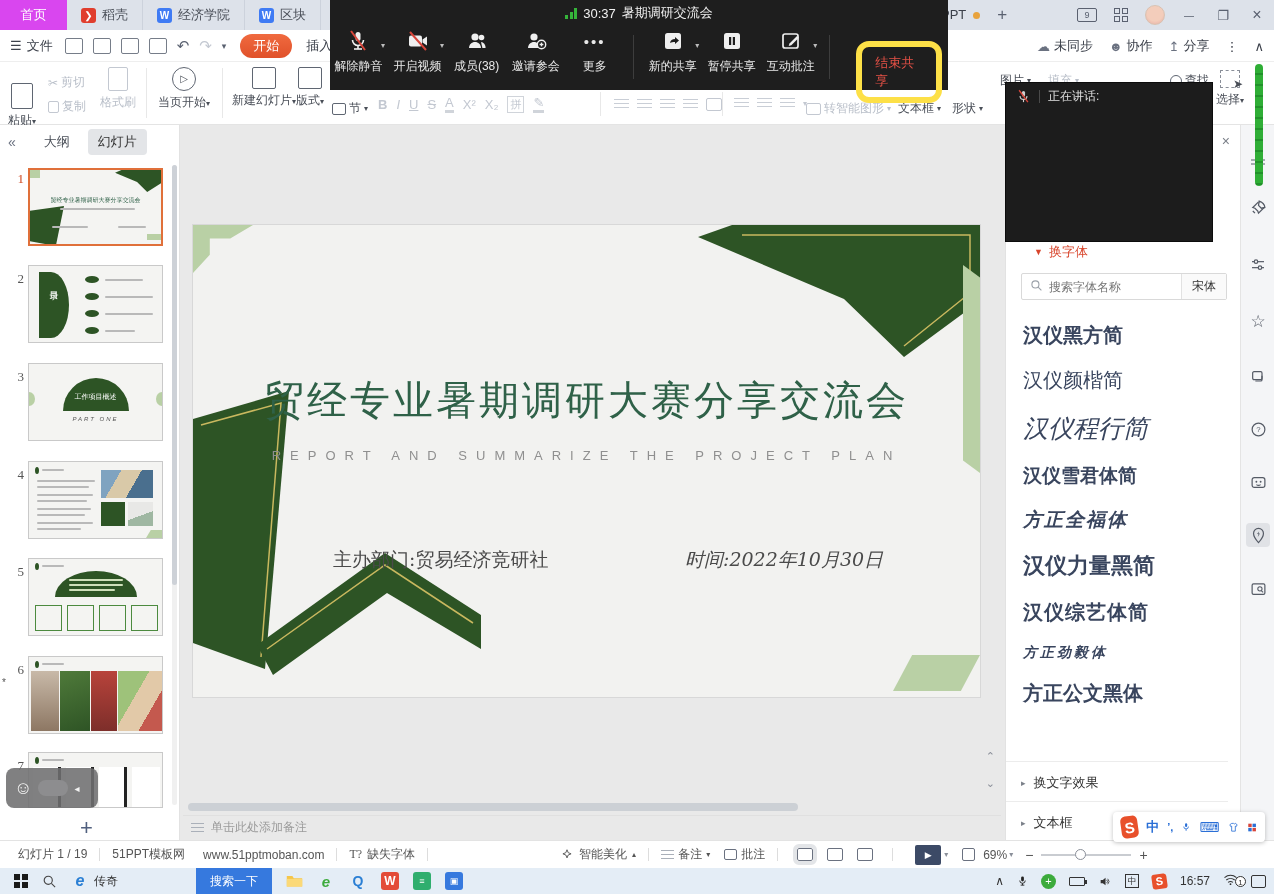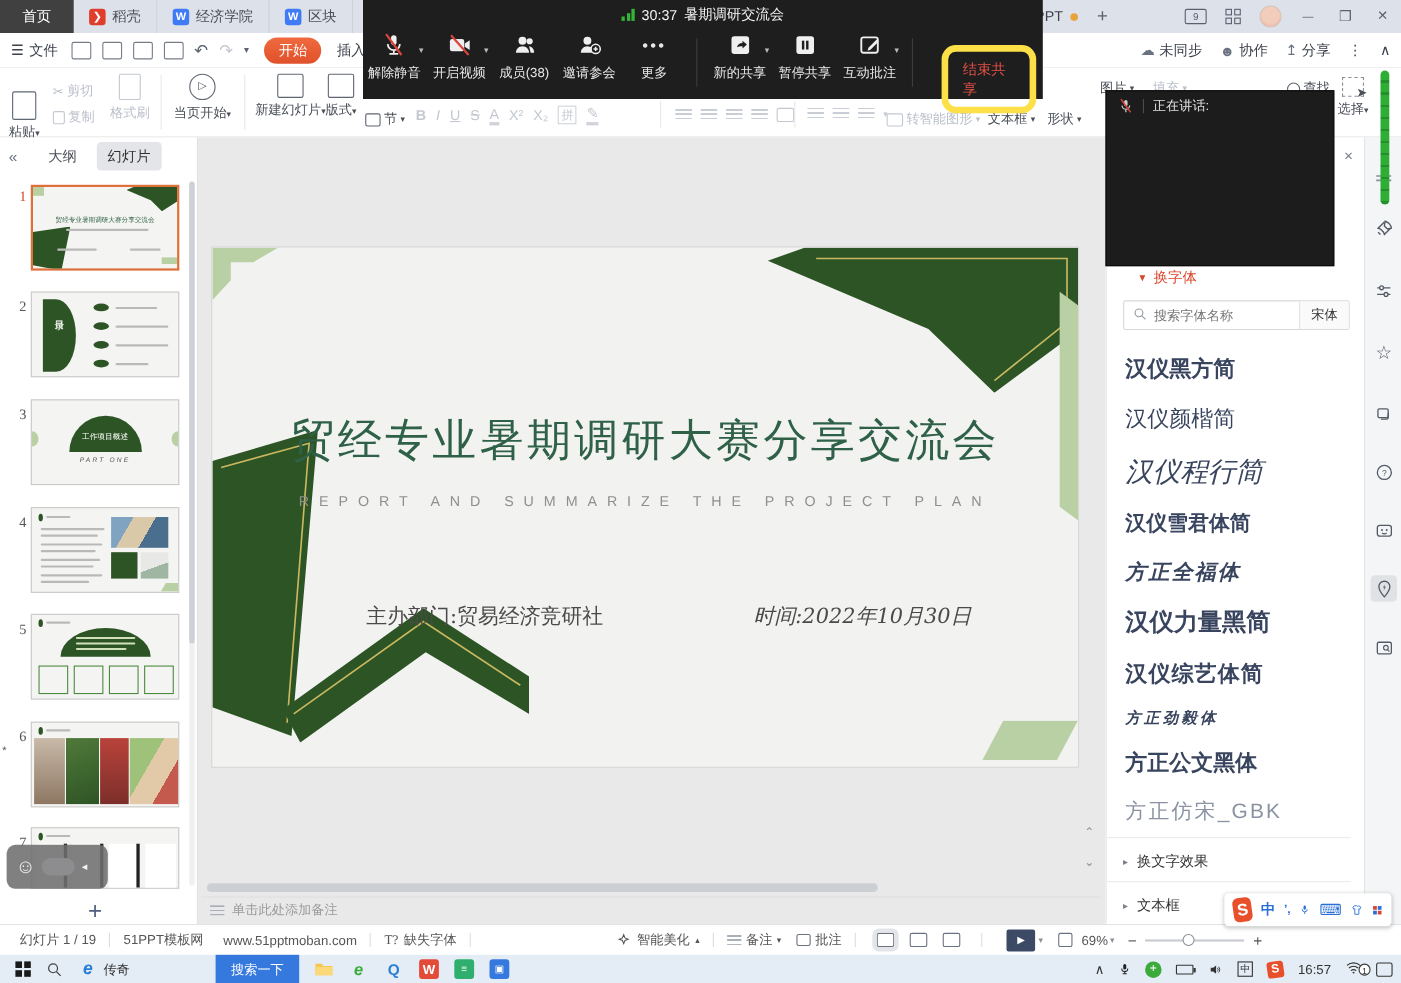--- a/index.html
+++ b/index.html
@@ -3,21 +3,21 @@
 <meta charset="utf-8">
 <style>
   * { margin:0; padding:0; box-sizing:border-box; }
   html,body { width:1274px; height:894px; overflow:hidden; }
   body { font-family:"Liberation Sans","DejaVu Sans",sans-serif; font-size:12px; color:#444; background:#e9e9e9; }
   #app { position:relative; width:1274px; height:894px; background:#fff; }
 
   
   .tabbar { position:absolute; left:0; top:0; width:1274px; height:30px; background:#dde2ea; display:flex; align-items:stretch; }
   .tab { display:flex; align-items:center; gap:6px; padding:0 14px; color:#4a4f58; font-size:13px; border-right:1px solid #ccd2dc; }
-  .tab.home { background:#404040; color:#fff; width:67px; justify-content:center; border-right:none; }
+  .tab.home { background:#d946ef; color:#fff; width:67px; justify-content:center; border-right:none; }
   .tab-ic { width:15px; height:15px; border-radius:3px; display:inline-flex; align-items:center; justify-content:center; color:#fff; font-size:10px; font-weight:bold; }
   .ic-red { background:#e03e2d; } .ic-blue { background:#3f7bf4; }
   .doc-tab { position:absolute; left:928px; top:0; height:30px; display:flex; align-items:center; gap:7px; color:#3c414b; font-size:13px; }
   .dot { width:7px; height:7px; border-radius:50%; background:#e8a33d; }
   .newtab { font-size:17px; color:#5a6170; padding:0 10px; }
   .winctl { position:absolute; right:0; top:0; height:30px; display:flex; align-items:center; gap:0; }
   .winctl>div { width:34px; text-align:center; color:#5a6170; font-size:13px; }
   .wc-nine { width:20px; height:14px; border:1px solid #5a6170; border-radius:2px; font-size:9px; line-height:12px; color:#5a6170; margin:0 auto; }
   .wc-grid { width:14px; height:14px; margin:0 auto; display:grid; grid-template-columns:6px 6px; grid-gap:2px; }
   .wc-grid i { width:6px; height:6px; border:1px solid #5a6170; }
@@ -587,21 +587,20 @@
     <div class="flist">
       <div class="fitem f1">汉仪黑方简</div>
       <div class="fitem f2">汉仪颜楷简</div>
       <div class="fitem f3">汉仪程行简</div>
       <div class="fitem f5">汉仪雪君体简</div>
       <div class="fitem f6">方正全福体</div>
       <div class="fitem f7">汉仪力量黑简</div>
       <div class="fitem f8">汉仪综艺体简</div>
       <div class="fitem f9">方正劲毅体</div>
       <div class="fitem f10">方正公文黑体</div>
-      <div class="fitem f11">方正仿宋_GBK</div>
     </div>
     <div class="fsec" style="top:636px;">
       <span class="tri">▸</span>
       <span>换文字效果</span>
     </div>
     <div class="fsec" style="top:676px;">
       <span class="tri">▸</span>
       <span>文本框</span>
     </div>
   </div>

